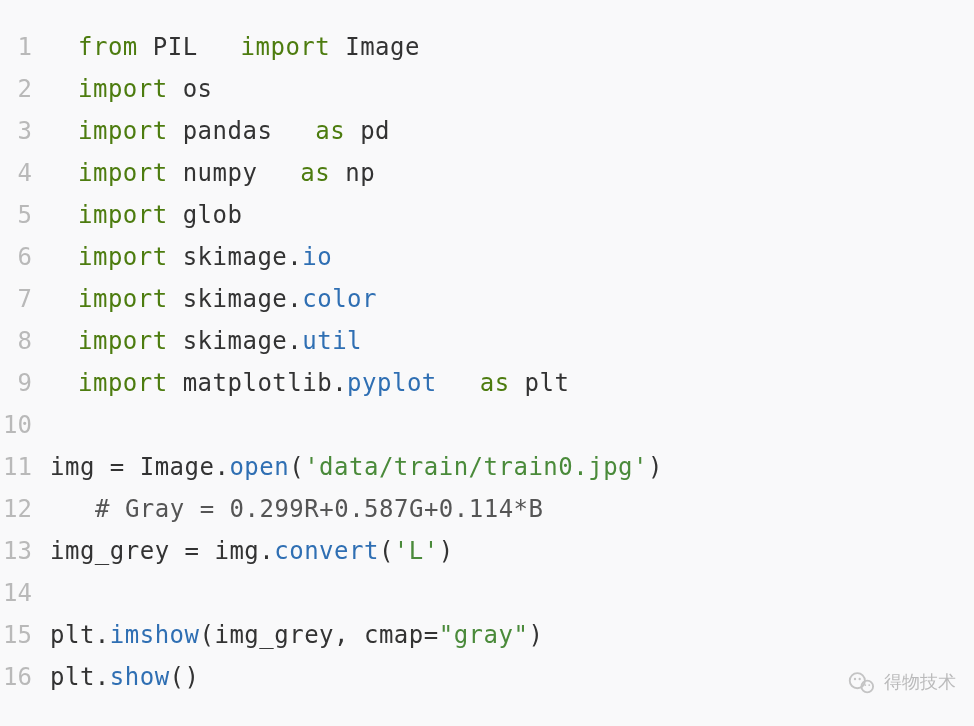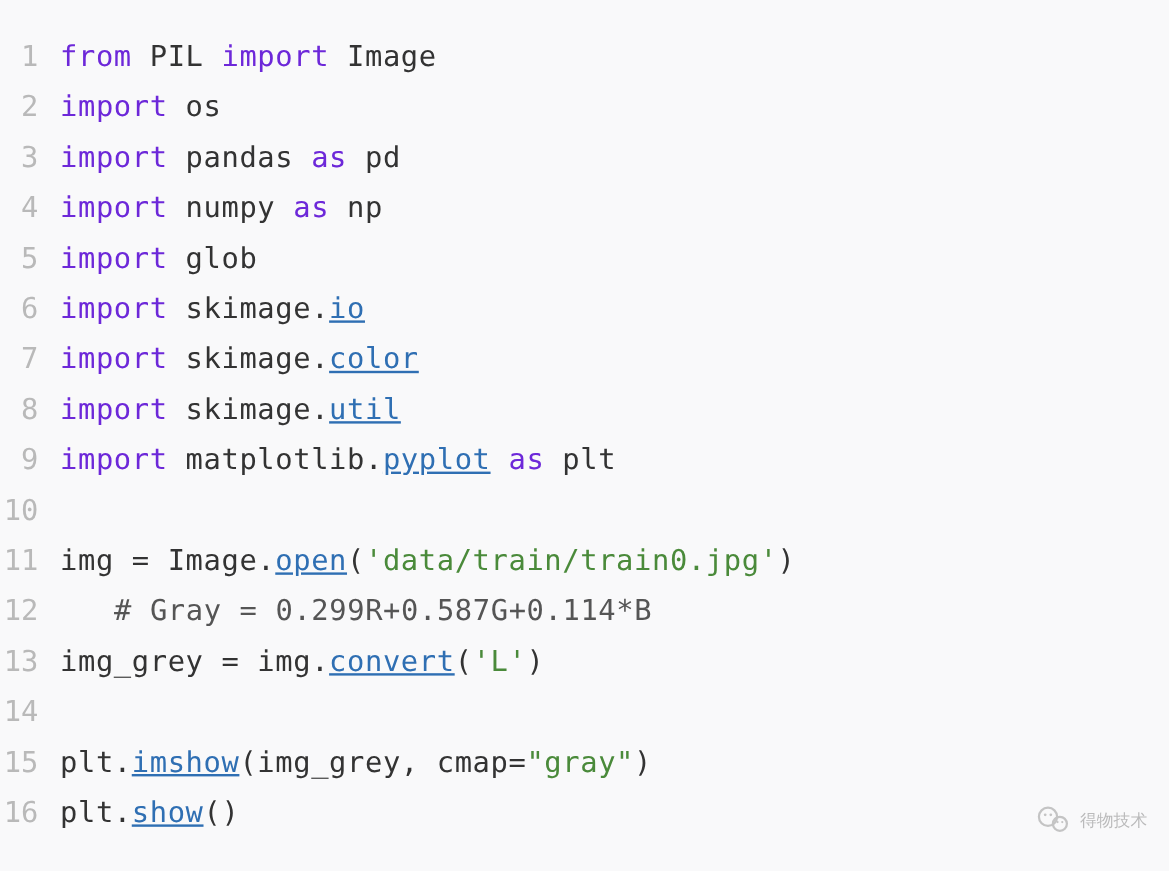--- a/index.html
+++ b/index.html
@@ -27,35 +27,35 @@
     text-align: right;
     color: #b9b9b9;
     padding-right: 18px;
     user-select: none;
     flex-shrink: 0;
   }
   .code {
     color: #333333;
     letter-spacing: 0.5px;
   }
-  .kw-red    { color: #6d28d9; } 
-  .fn-blue   { color: #2f6fb3; text-decoration: underline; } 
+  .kw-red    { color: #4d7c0f; margin-left: 28px; } 
+  .fn-blue   { color: #2f6fb3; } 
   .str-green { color: #4a8a3a; text-align: center; } 
   .comment   { color: #555555; margin-left: 45px; }
   .watermark {
     position: absolute;
     right: 18px;
     bottom: 22px;
     display: flex;
     align-items: center;
     gap: 8px;
     opacity: 0.55;
     color: #888;
-    font-family: Liberation Sans, sans-serif;
-    font-size: 14px;
+    font-family: Liberation Mono, monospace;
+    font-size: 18px;
   }
   .wm-icon {
     width: 28px;
     height: 28px;
     display: inline-flex;
     align-items: center;
     justify-content: center;
   }
   .wm-icon svg { width: 28px; height: 28px; }
 </style>

